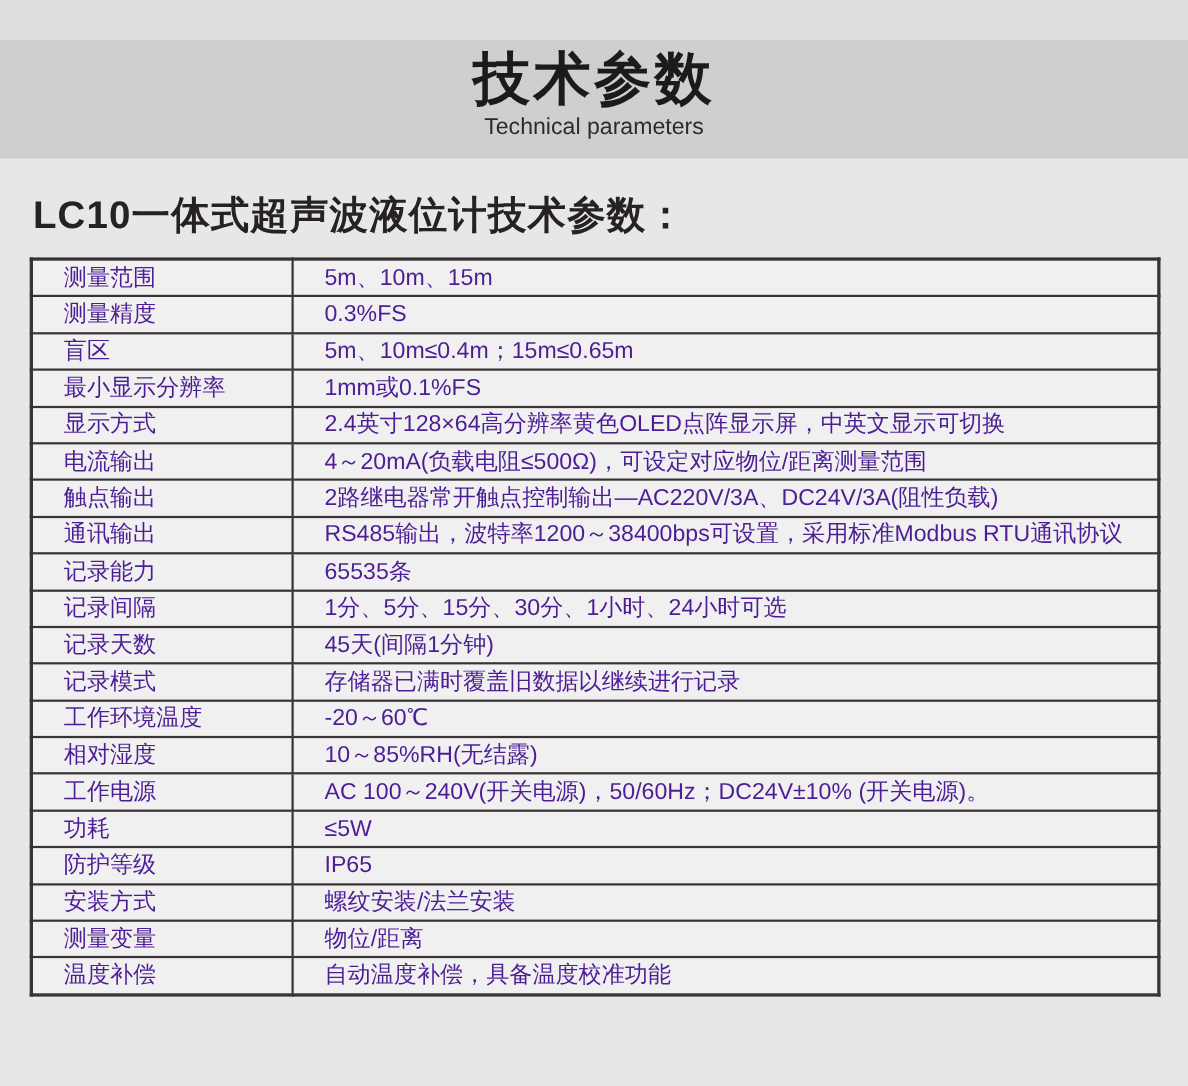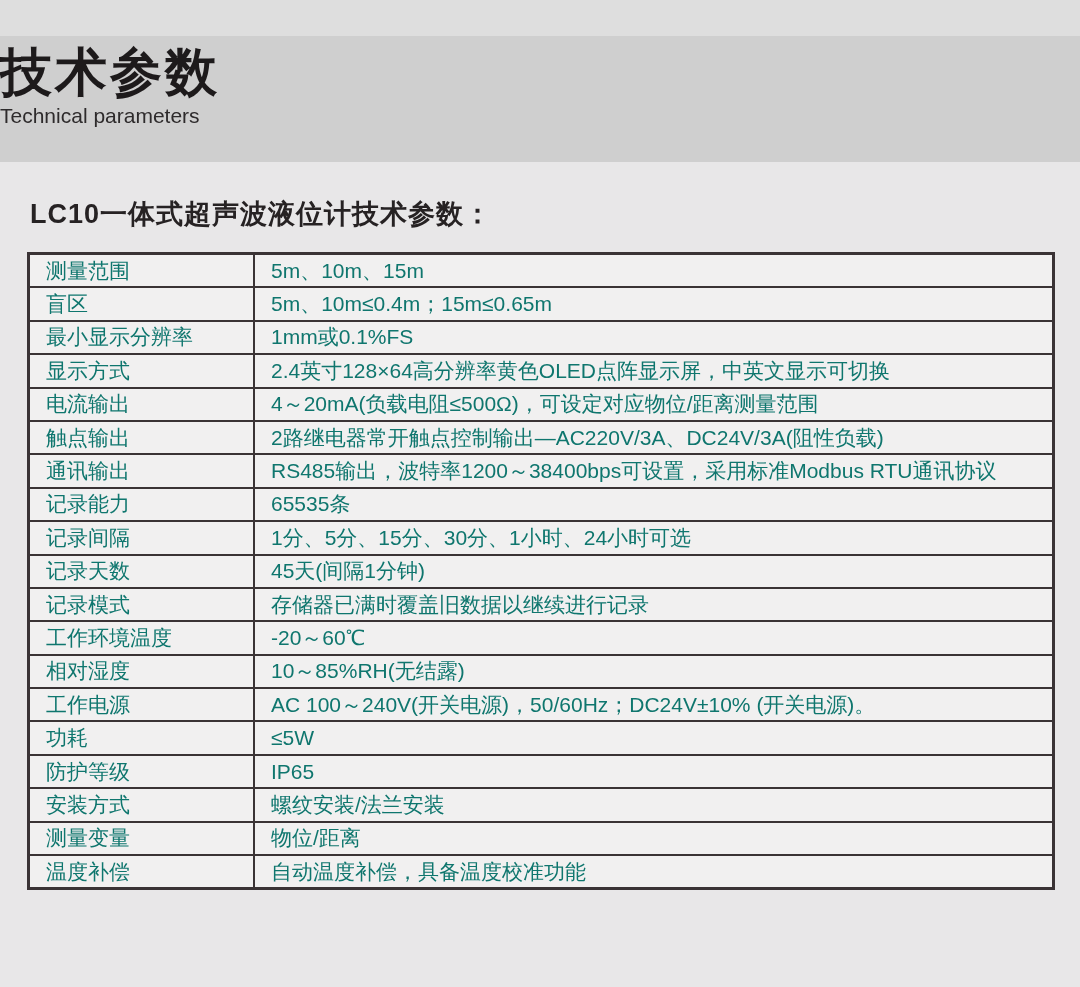--- a/index.html
+++ b/index.html
@@ -12,23 +12,23 @@
     background: #e8e7e8;
     font-family: "Liberation Sans", sans-serif;
     color: #332d2f;
     overflow: hidden;
   }
   .top-strip {
     height: 36px;
     background: #dedede;
   }
   .banner {
-    height: 126px;
+    height: 108px;
     background: #cfcfcf;
-    text-align: left;
+    text-align: center;
     box-sizing: border-box;
     padding-top: 6px;
   }
   .banner h1 {
     margin: 0;
     font-size: 52px;
     line-height: 60px;
     font-weight: 700;
     letter-spacing: 3px;
     color: #1d1a1b;
@@ -39,21 +39,21 @@
     line-height: 24px;
     font-weight: 400;
     color: #2e2b2c;
   }
   .content {
     padding: 0 25px 0 27px;
   }
   .section-heading {
     margin: 0;
     padding: 36px 0 0 3px;
-    font-size: 27px;
+    font-size: 35px;
     line-height: 32px;
     font-weight: 700;
     color: #262223;
     letter-spacing: 1px;
   }
   table.spec-table {
     margin-top: 22px;
     width: 1028px;
     border-collapse: collapse;
     background: #f1f0f0;
@@ -62,22 +62,22 @@
   table.spec-table, table.spec-table td {
     border: 2px solid #3a3335;
   }
   table.spec-table {
     border-width: 3px;
   }
   table.spec-table td {
     height: 31.4px;
     font-size: 21px;
     line-height: 24px;
-    color: #0f766e;
-    padding: 0 6px 0 16px;
+    color: #4c1d95;
+    padding: 0 6px 0 28px;
     vertical-align: middle;
     white-space: nowrap;
     overflow: hidden;
     margin-top: 40px;
   }
   td.label-cell {
     width: 201px;
   }
   td.value-cell {
     padding-left: 15px;
@@ -97,20 +97,24 @@
   <main class="content">
     <h2 class="section-heading">LC10一体式超声波液位计技术参数：</h2>
 
     <table class="spec-table">
       <tbody>
   <tr>
     <td class="label-cell">测量范围</td>
     <td class="value-cell">5m、10m、15m</td>
   </tr>
 
+  <tr>
+    <td class="label-cell">测量精度</td>
+    <td class="value-cell">0.3%FS</td>
+  </tr>
 
   <tr>
     <td class="label-cell">盲区</td>
     <td class="value-cell">5m、10m≤0.4m；15m≤0.65m</td>
   </tr>
 
   <tr>
     <td class="label-cell">最小显示分辨率</td>
     <td class="value-cell">1mm或0.1%FS</td>
   </tr>

